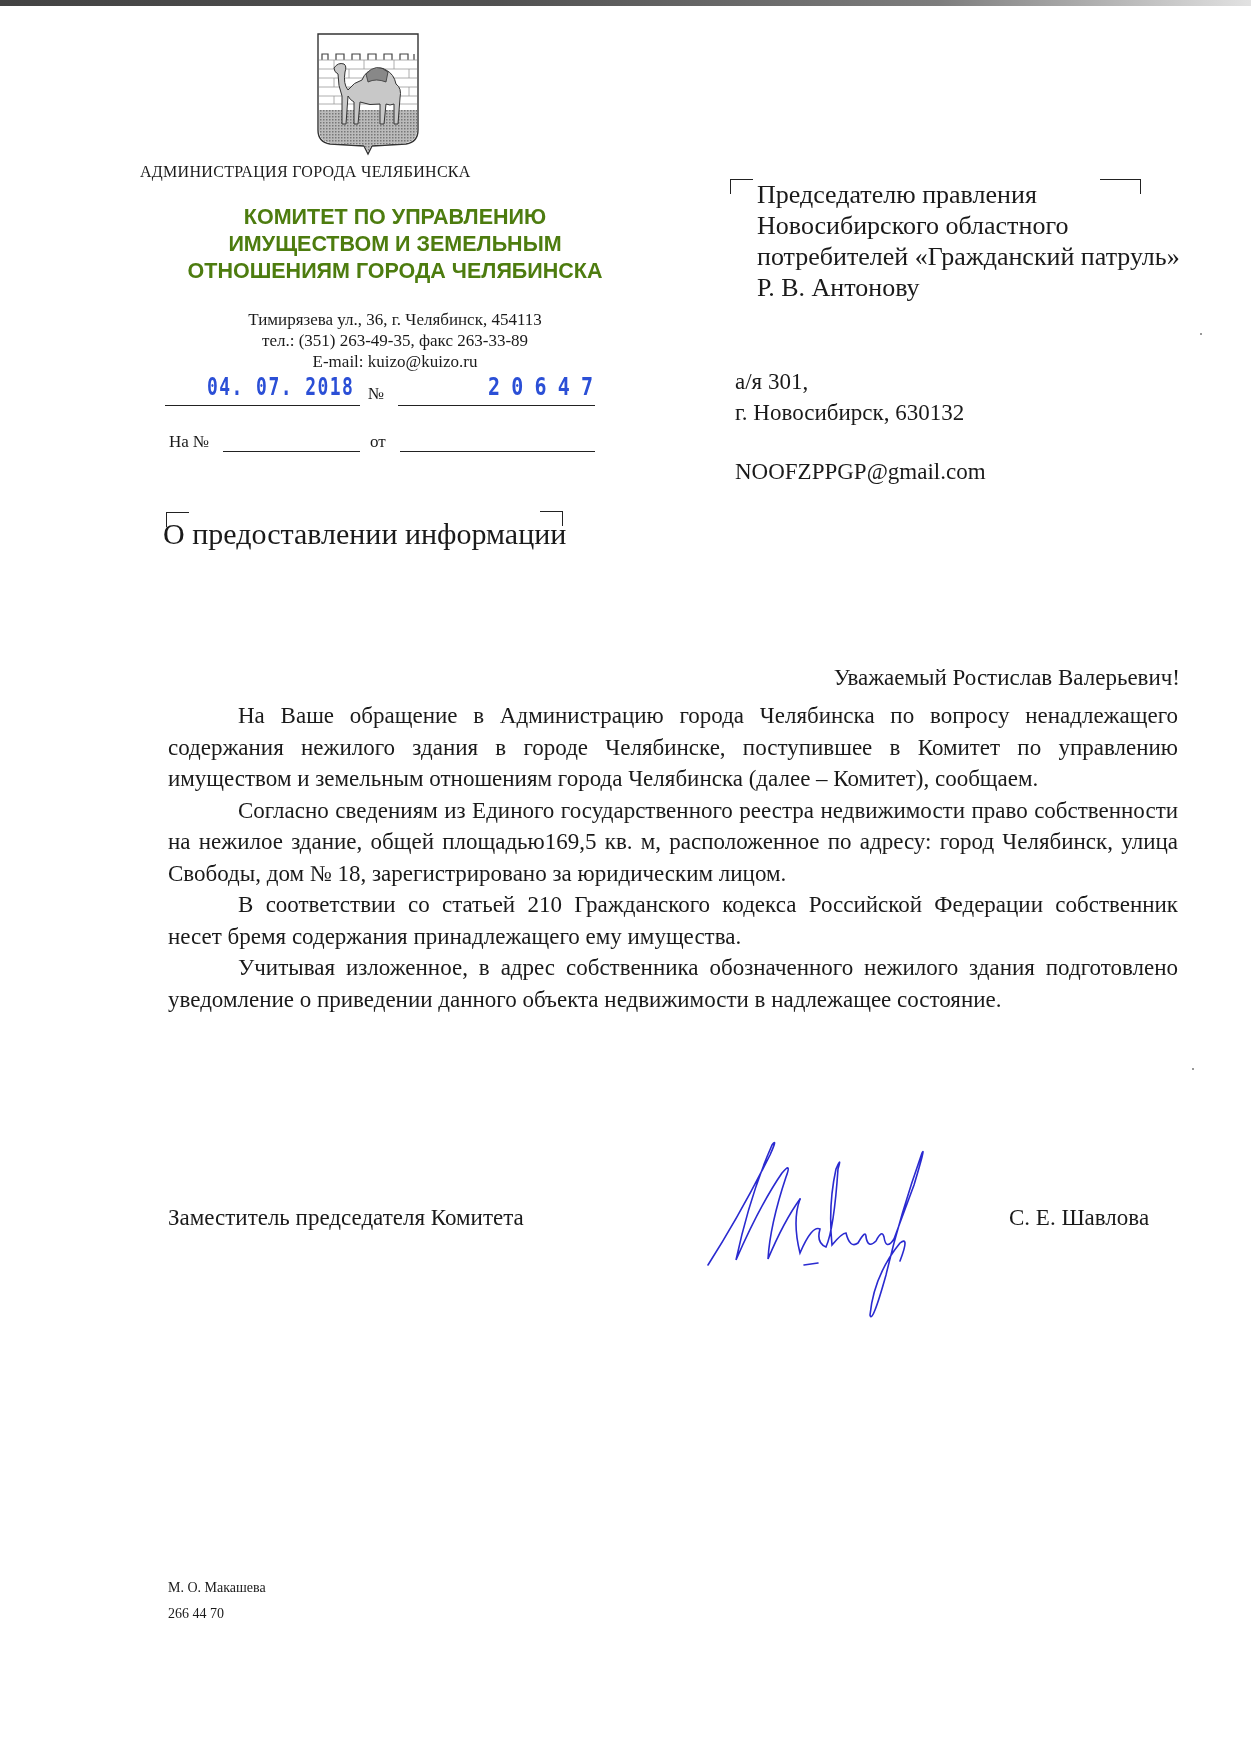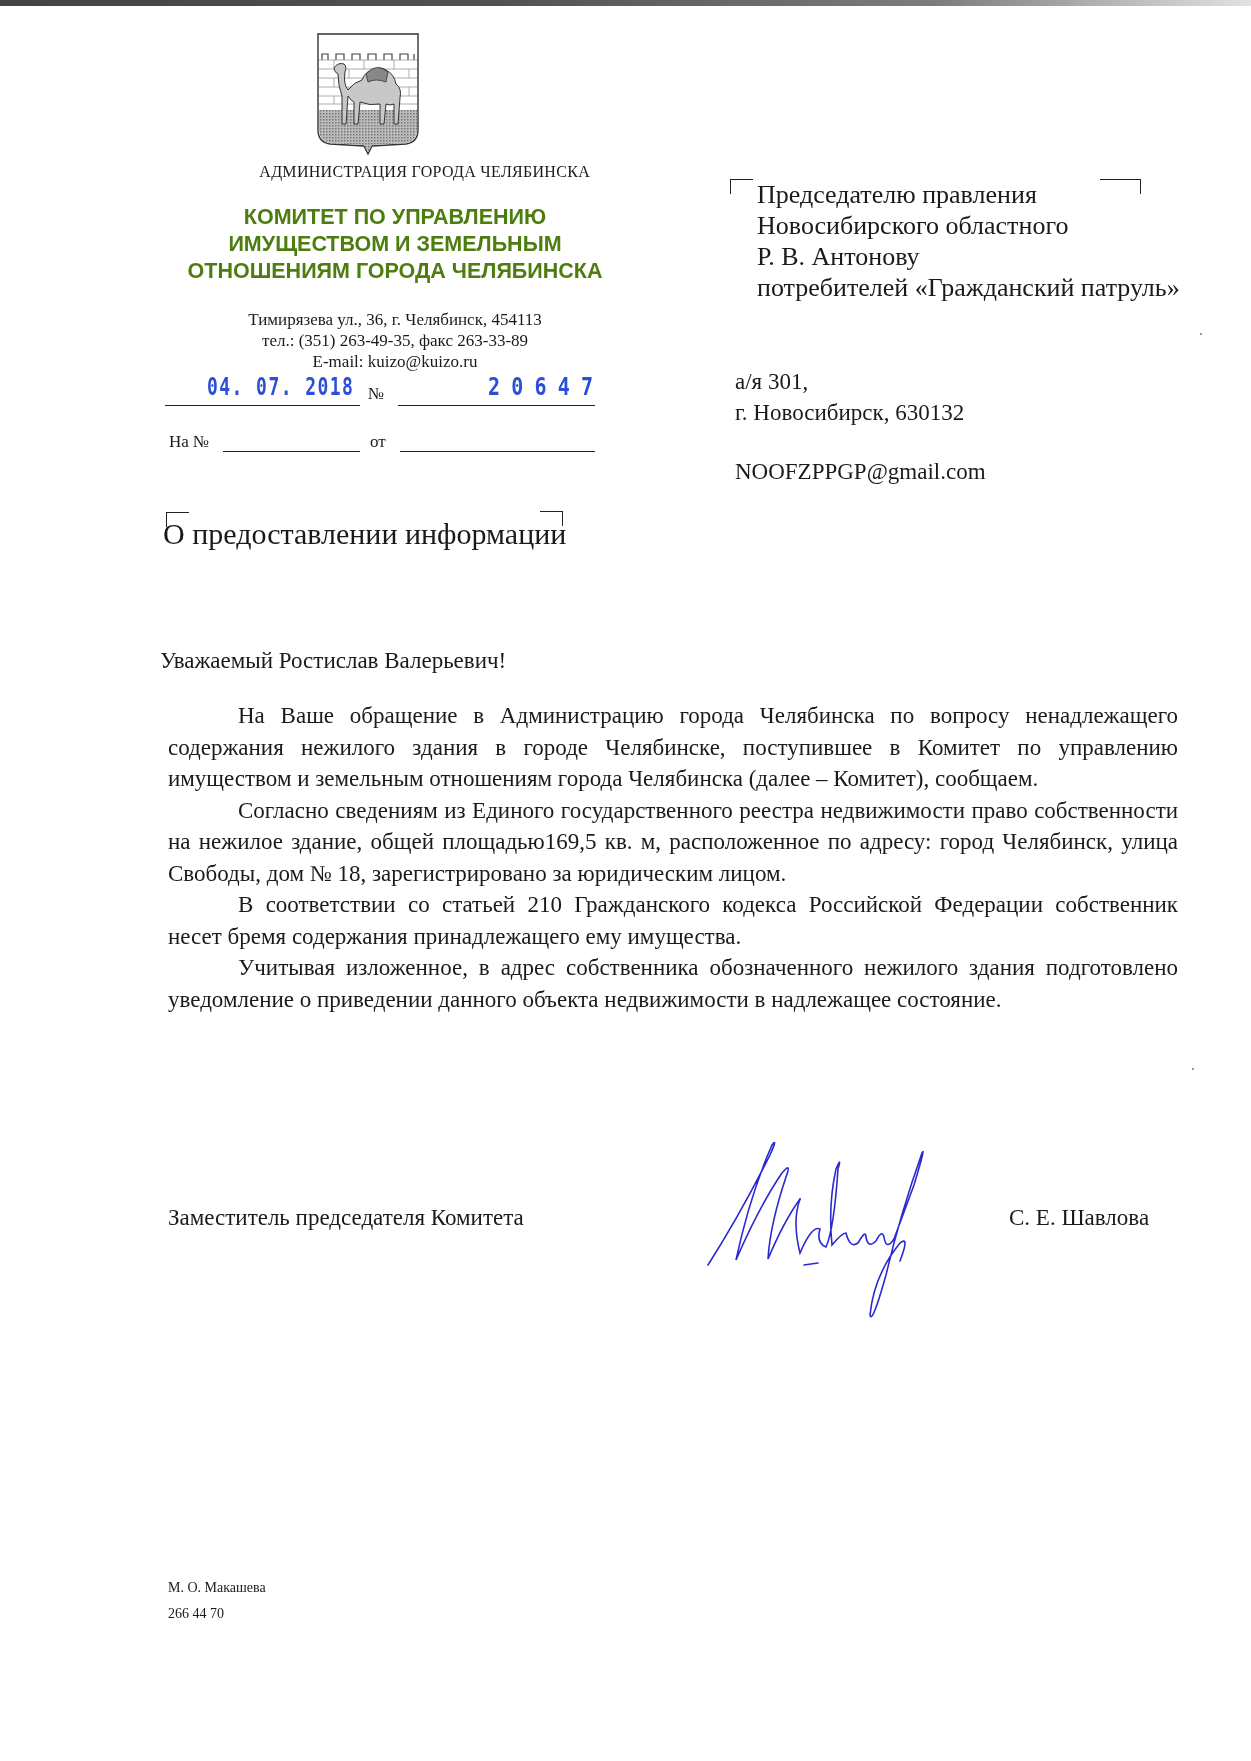--- a/index.html
+++ b/index.html
@@ -9,21 +9,21 @@
   }
   .top-shadow {
     position: absolute; left: 0; top: 0; width: 1251px; height: 6px;
     background: linear-gradient(to right, #222 0%, #333 40%, #666 75%, #ddd 100%);
     opacity: 0.85;
   }
   .abs { position: absolute; }
   
   .coat { left: 314px; top: 32px; width: 108px; height: 124px; }
   .admin-line {
-    left: 140px; top: 163px; width: 450px; text-align: right;
+    left: 140px; top: 163px; width: 450px; text-align: left;
     font-size: 16px; letter-spacing: 0.3px;
   }
   .committee {
     left: 140px; top: 204px; width: 510px; text-align: center;
     font-family: "Liberation Sans", "DejaVu Sans", sans-serif;
     font-weight: bold; font-size: 21.5px; line-height: 27px; color: #4d7c0f;
   }
   .contacts {
     left: 140px; top: 309px; width: 510px; text-align: center;
     font-size: 17px; line-height: 21px;
@@ -41,21 +41,21 @@
   }
   .bracket { position: absolute; border-color: #222; border-style: solid; width: 22px; height: 14px; }
   .br-tl { border-width: 1.5px 0 0 1.5px; }
   .br-tr { border-width: 1.5px 1.5px 0 0; }
   .addressee {
     left: 735px; top: 179px; font-size: 26px; line-height: 31px; margin-left: 22px;
   }
   .addr2 { left: 735px; top: 366px; font-size: 23px; line-height: 31px; }
   .email2 { left: 735px; top: 459px; font-size: 23px; }
   .greeting {
-    left: 160px; top: 648px; width: 1020px; text-align: left; font-size: 23px;
+    left: 160px; top: 665px; width: 1020px; text-align: right; font-size: 23px;
   }
   .body-text {
     left: 168px; top: 700px; width: 1010px; font-size: 23px; line-height: 31.5px;
     text-align: justify;
   }
   .body-text p { margin: 0; text-indent: 70px; }
   .signer-title { left: 168px; top: 1205px; font-size: 23px; }
   .signer-name { left: 1009px; top: 1205px; font-size: 23px; }
   .signature { left: 700px; top: 1125px; width: 260px; height: 220px; }
   .exec { left: 168px; top: 1575px; font-size: 14px; line-height: 26px; }
@@ -136,22 +136,22 @@
 
 <div class="bracket br-tl" style="left:166px; top:512px;"></div>
 <div class="bracket br-tr" style="left:540px; top:511px;"></div>
 <div class="abs subject">О предоставлении информации</div>
 
 <div class="bracket br-tl" style="left:730px; top:179px;"></div>
 <div class="bracket br-tr" style="left:1100px; top:179px; width:40px;"></div>
 <div class="abs addressee">
   <div>Председателю правления</div>
   <div>Новосибирского областного</div>
+  <div>потребителей «Гражданский патруль»</div>
   <div>Р. В. Антонову</div>
-  <div>потребителей «Гражданский патруль»</div>
 </div>
 <div class="abs addr2">
   <div>а/я 301,</div>
   <div>г. Новосибирск, 630132</div>
 </div>
 <div class="abs email2">NOOFZPPGP@gmail.com</div>
 
 <div class="abs greeting">Уважаемый Ростислав Валерьевич!</div>
 
 <div class="abs body-text">

